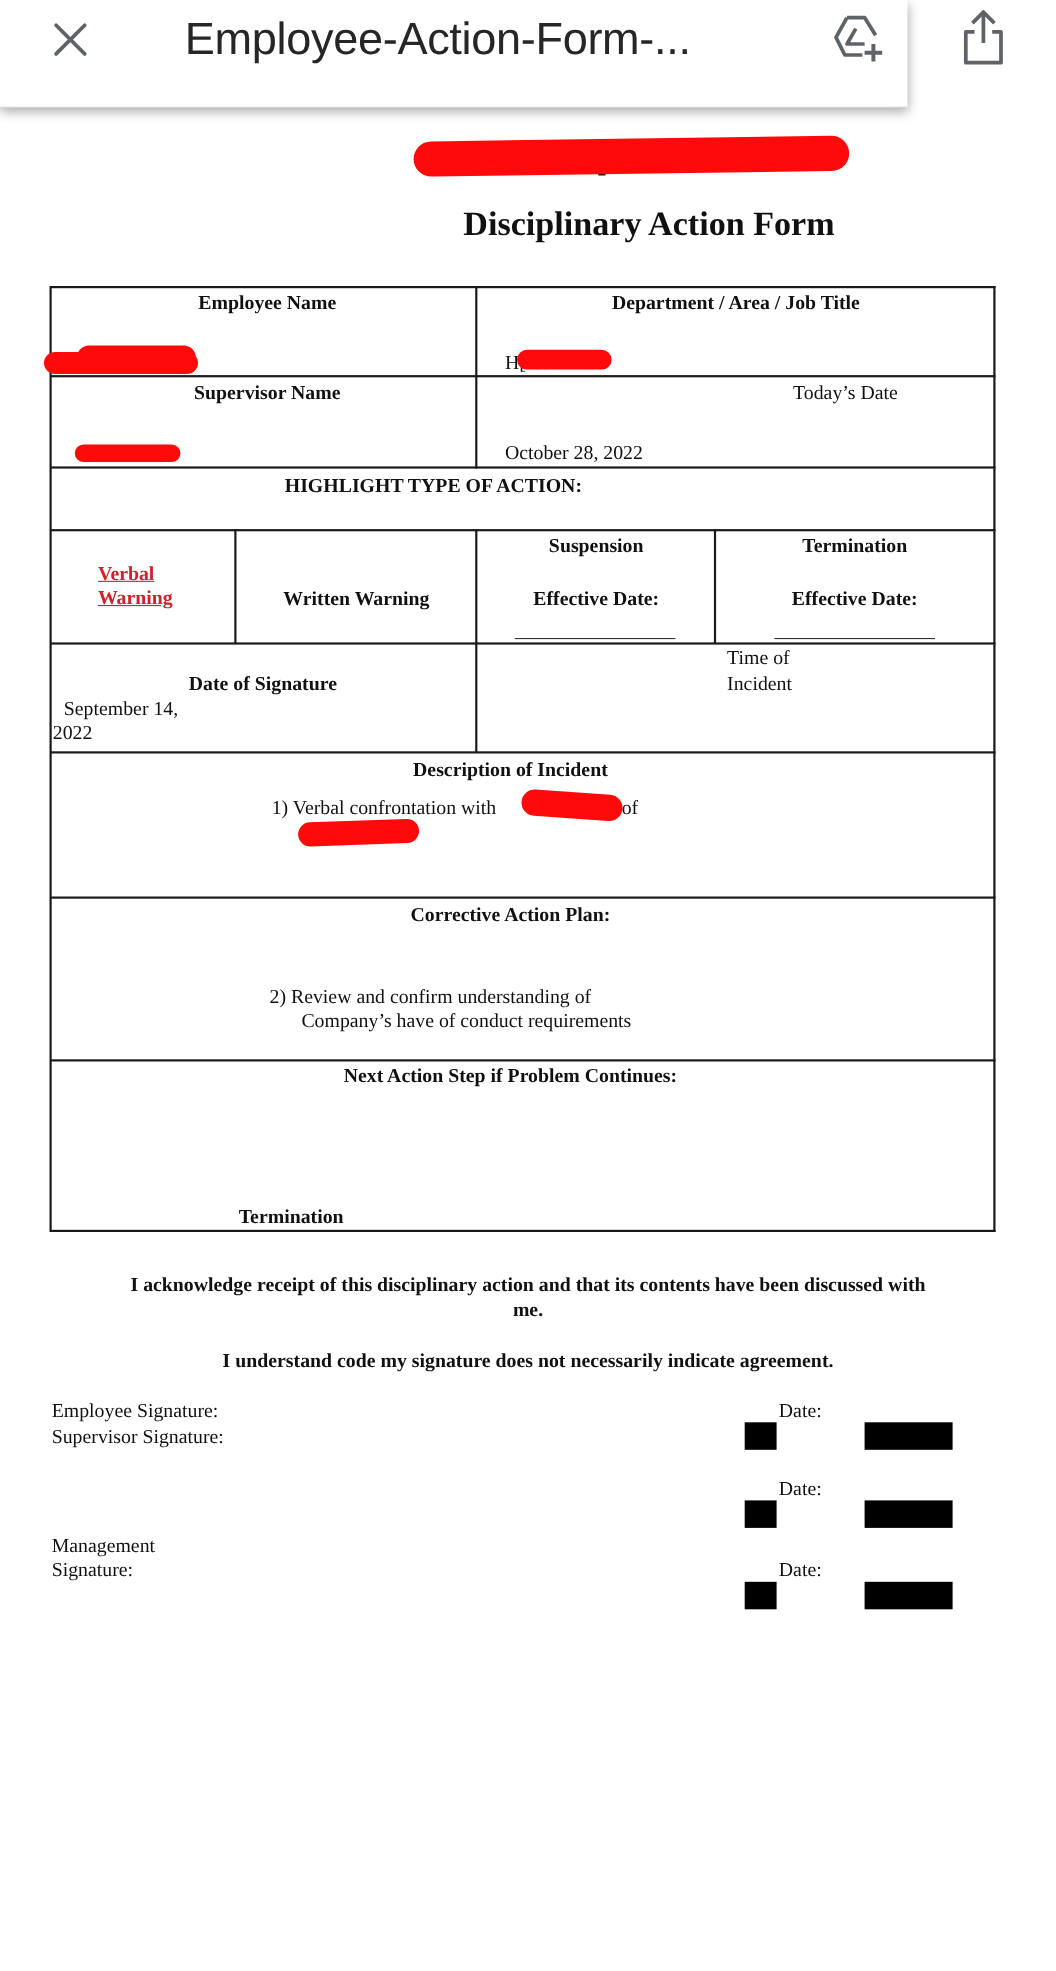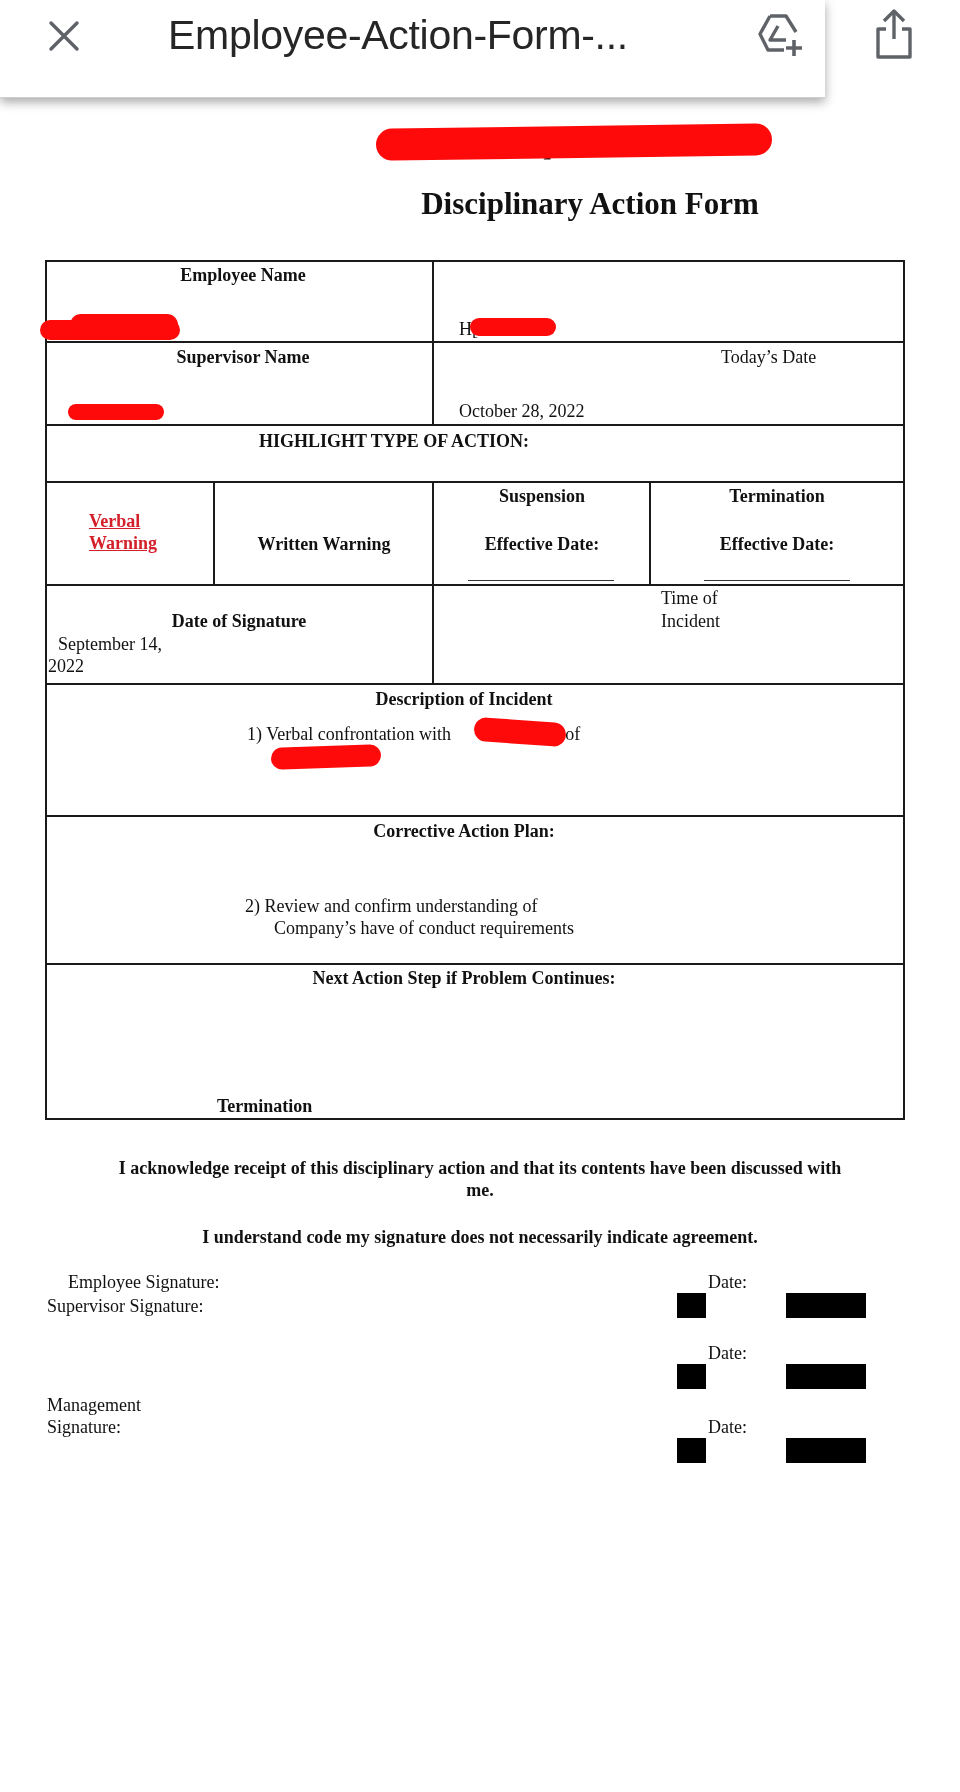--- a/index.html
+++ b/index.html
@@ -114,20 +114,21 @@
   <div class="vline" style="left:432px; top:383px; height:104px;"></div>
   <div class="vline" style="left:649px; top:383px; height:104px;"></div>
 
   <div class="vline" style="left:432px; top:486px; height:100px;"></div>
 
   <div class="cell-text center" style="left:46px; width:394px; top:166px;">Employee Name</div>
   <div class="cell-text" style="left:70px; top:220px; color:#fff;">[redacted]</div>
   <div class="redact-red" style="left:40px; top:222px; width:140px; height:20px;"></div>
   <div class="redact-red" style="left:70px; top:216px; width:108px; height:22px;"></div>
 
+  <div class="cell-text center" style="left:434px; width:470px; top:166px;">Department / Area / Job Title</div>
   <div class="cell-text" style="left:459px; top:220px; width:40px; overflow:hidden;">H[redacted]</div>
   <div class="redact-red" style="left:470px; top:220px; width:86px; height:18px;"></div>
 
   <div class="cell-text center" style="left:46px; width:394px; top:248px;">Supervisor Name</div>
   <div class="cell-text" style="left:70px; top:302px; color:#fff;">[redacted]</div>
   <div class="redact-red" style="left:68px; top:306px; width:96px; height:16px;"></div>
 
   <div class="cell-text" style="left:721px; top:248px;">Today’s Date</div>
   <div class="cell-text" style="left:459px; top:302px;">October 28, 2022</div>
 
@@ -165,21 +166,21 @@
   <div class="cell-text" style="left:245px; top:797px;">2) Review and confirm understanding of</div>
   <div class="cell-text" style="left:274px; top:819px;">Company’s have of conduct requirements</div>
 
   <div class="cell-text center" style="left:46px; width:836px; top:869px;">Next Action Step if Problem Continues:</div>
   <div class="cell-text bold" style="left:217px; top:997px;">Termination</div>
 
   <div class="ack" style="top:1059px;">I acknowledge receipt of this disciplinary action and that its contents have been discussed with</div>
   <div class="ack" style="top:1081px;">me.</div>
   <div class="ack" style="top:1128px;">I understand code my signature does not necessarily indicate agreement.</div>
 
-  <div class="cell-text" style="left:47px; top:1173px;margin-left:21px;">Employee Signature:</div>
+  <div class="cell-text" style="left:47px; top:1173px;">Employee Signature:</div>
   <div class="cell-text" style="left:47px; top:1197px;">Supervisor Signature:</div>
   <div class="cell-text" style="left:47px; top:1296px;">Management</div>
   <div class="cell-text" style="left:47px; top:1318px;">Signature:</div>
 
   <div class="cell-text" style="left:708px; top:1173px;">Date:</div>
   <div class="redact-black" style="left:677px; top:1195px; width:29px; height:25px;"></div>
   <div class="redact-black" style="left:786px; top:1195px; width:80px; height:25px;"></div>
 
   <div class="cell-text" style="left:708px; top:1244px;">Date:</div>
   <div class="redact-black" style="left:677px; top:1266px; width:29px; height:25px;"></div>

